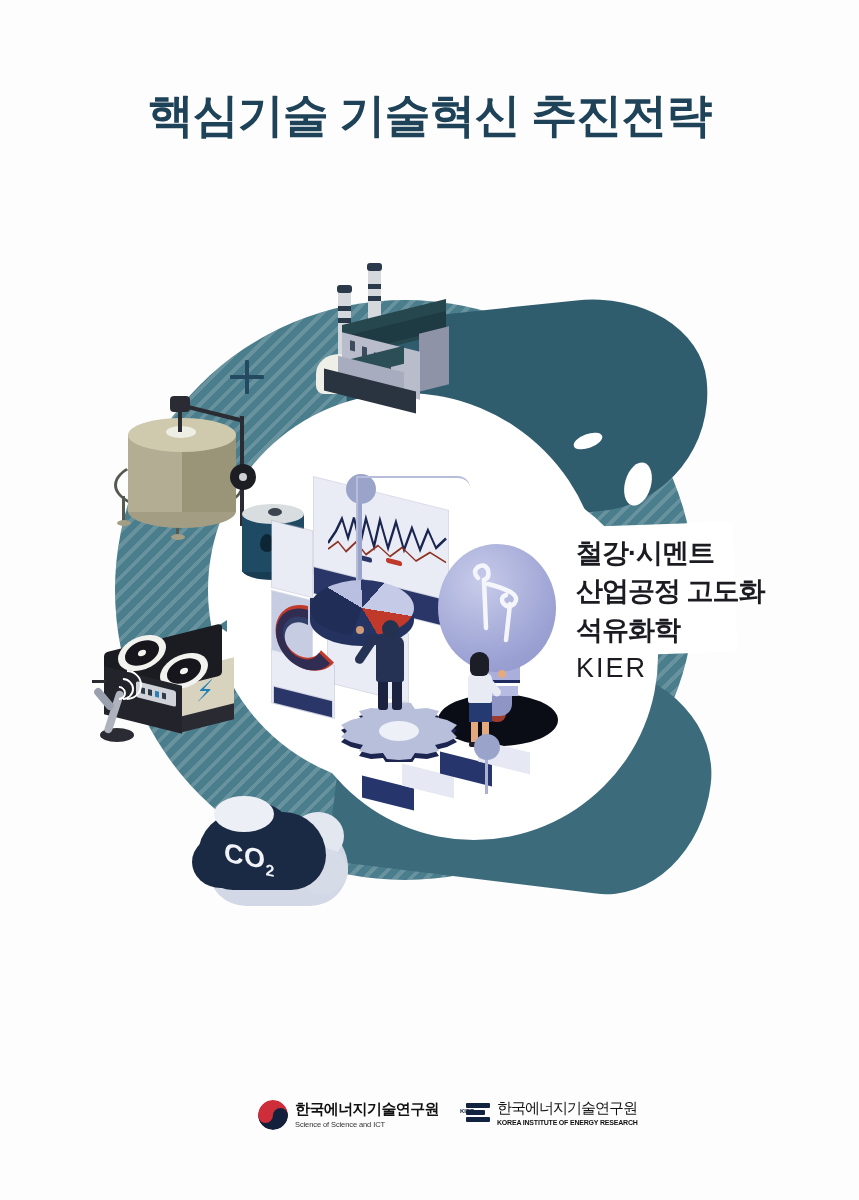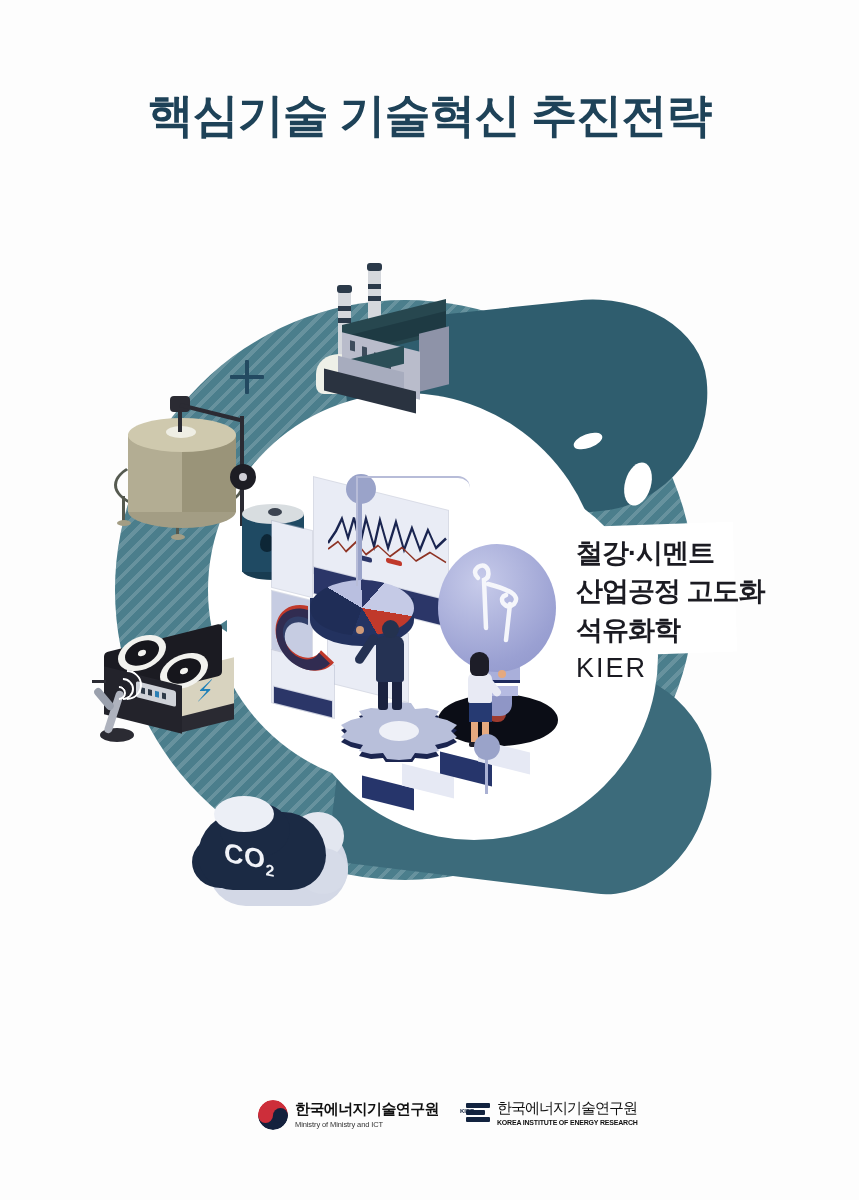--- a/index.html
+++ b/index.html
@@ -465,21 +465,21 @@
 
     <div class="logo msit">
       <div class="taeguk">
         <div class="red"></div>
         <div class="blue"></div>
         <div class="c1"></div>
         <div class="c2"></div>
       </div>
       <div class="logo-txt">
         <div class="ko">한국에너지기술연구원</div>
-        <div class="en">Ministry of Ministry and ICT</div>
+        <div class="en">Science of Science and ICT</div>
       </div>
     </div>
 
     <div class="logo kier">
       <div class="kier-mark">
         <s class="k1"></s>
           <s class="k2"></s>
           <s class="k3"></s>
         <span class="kk">KIER</span>
       </div>

